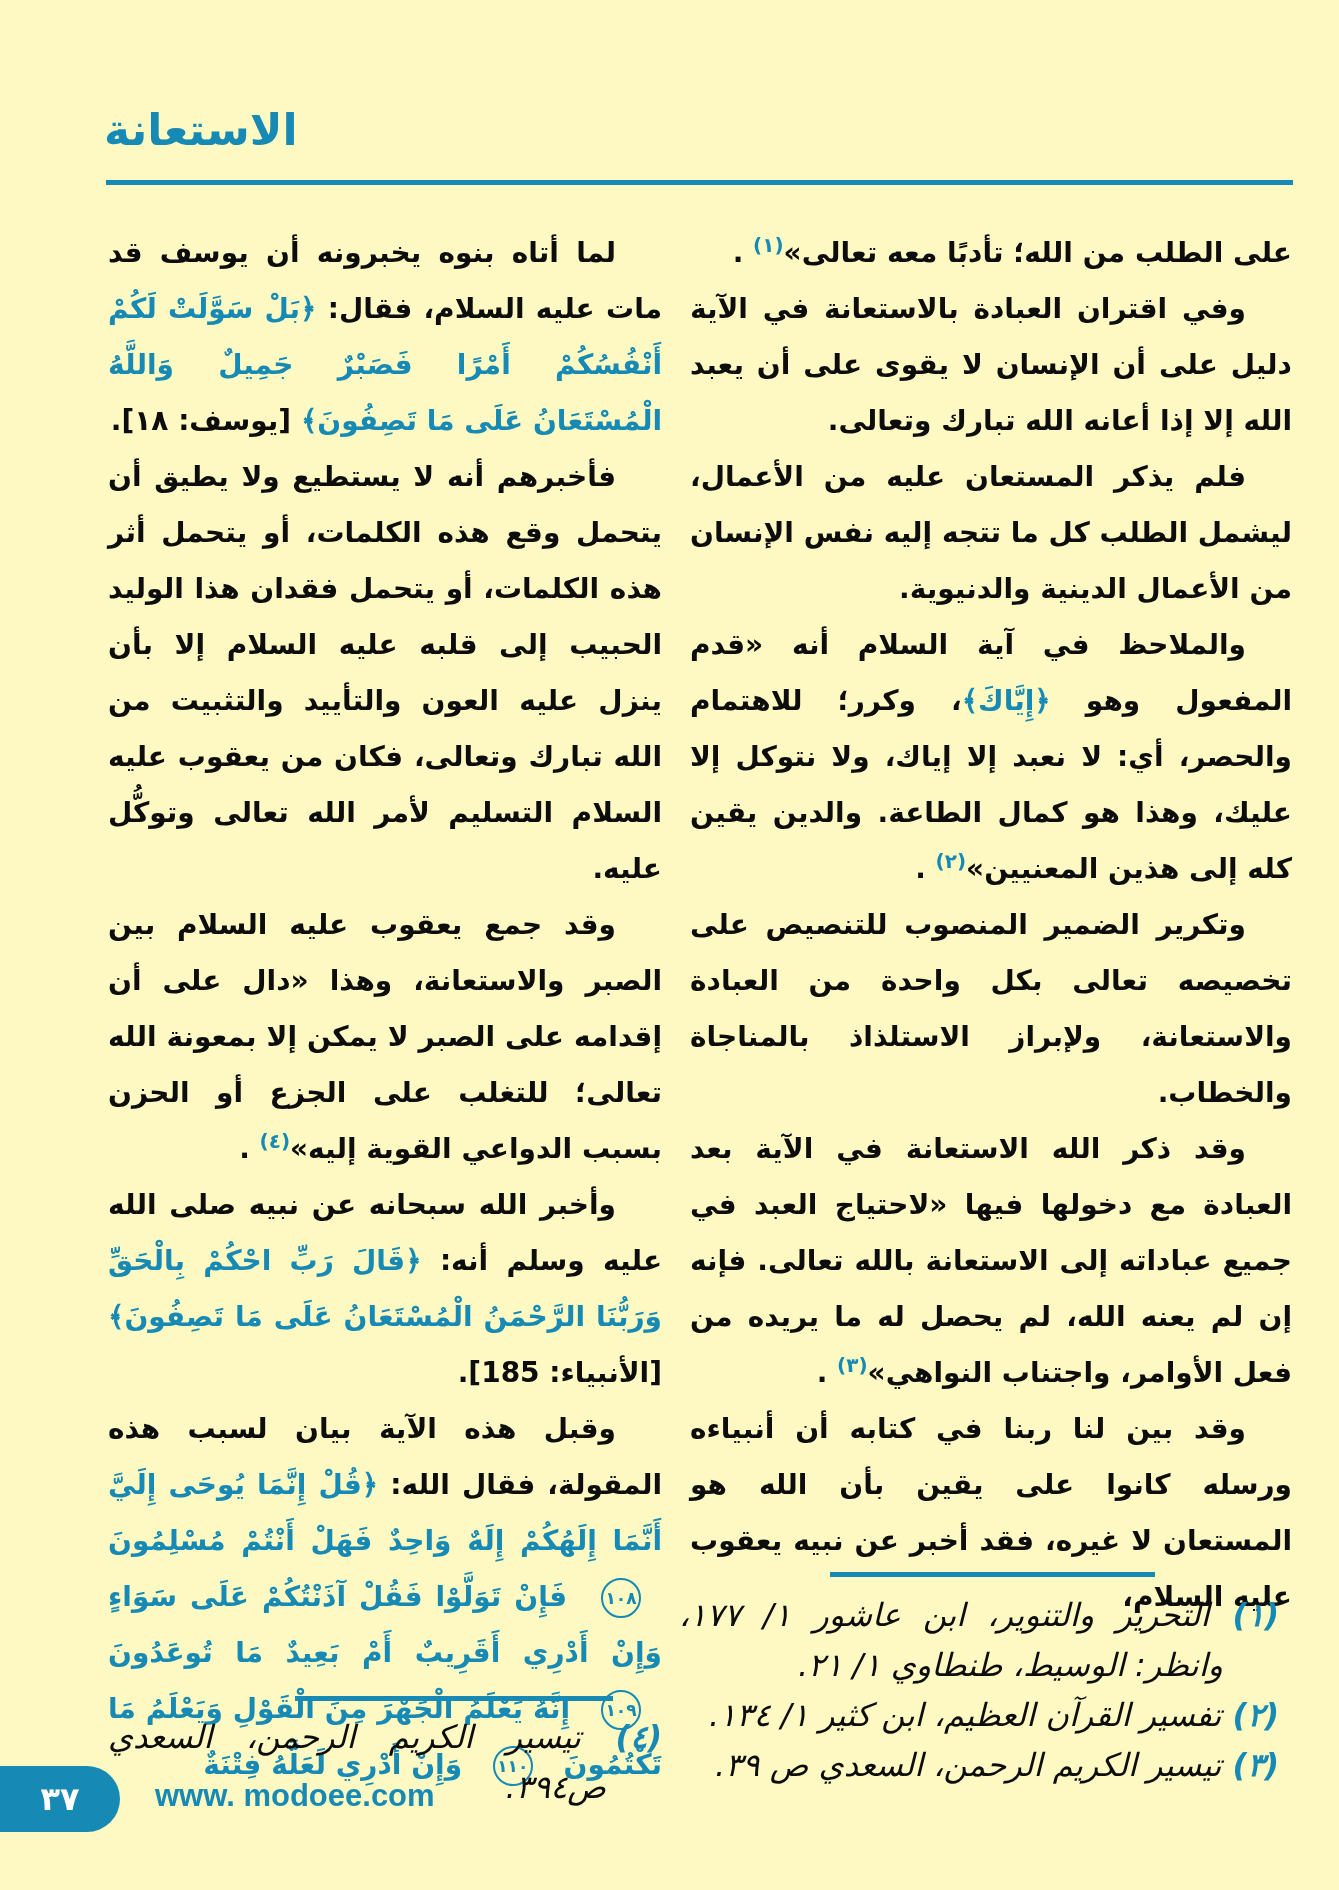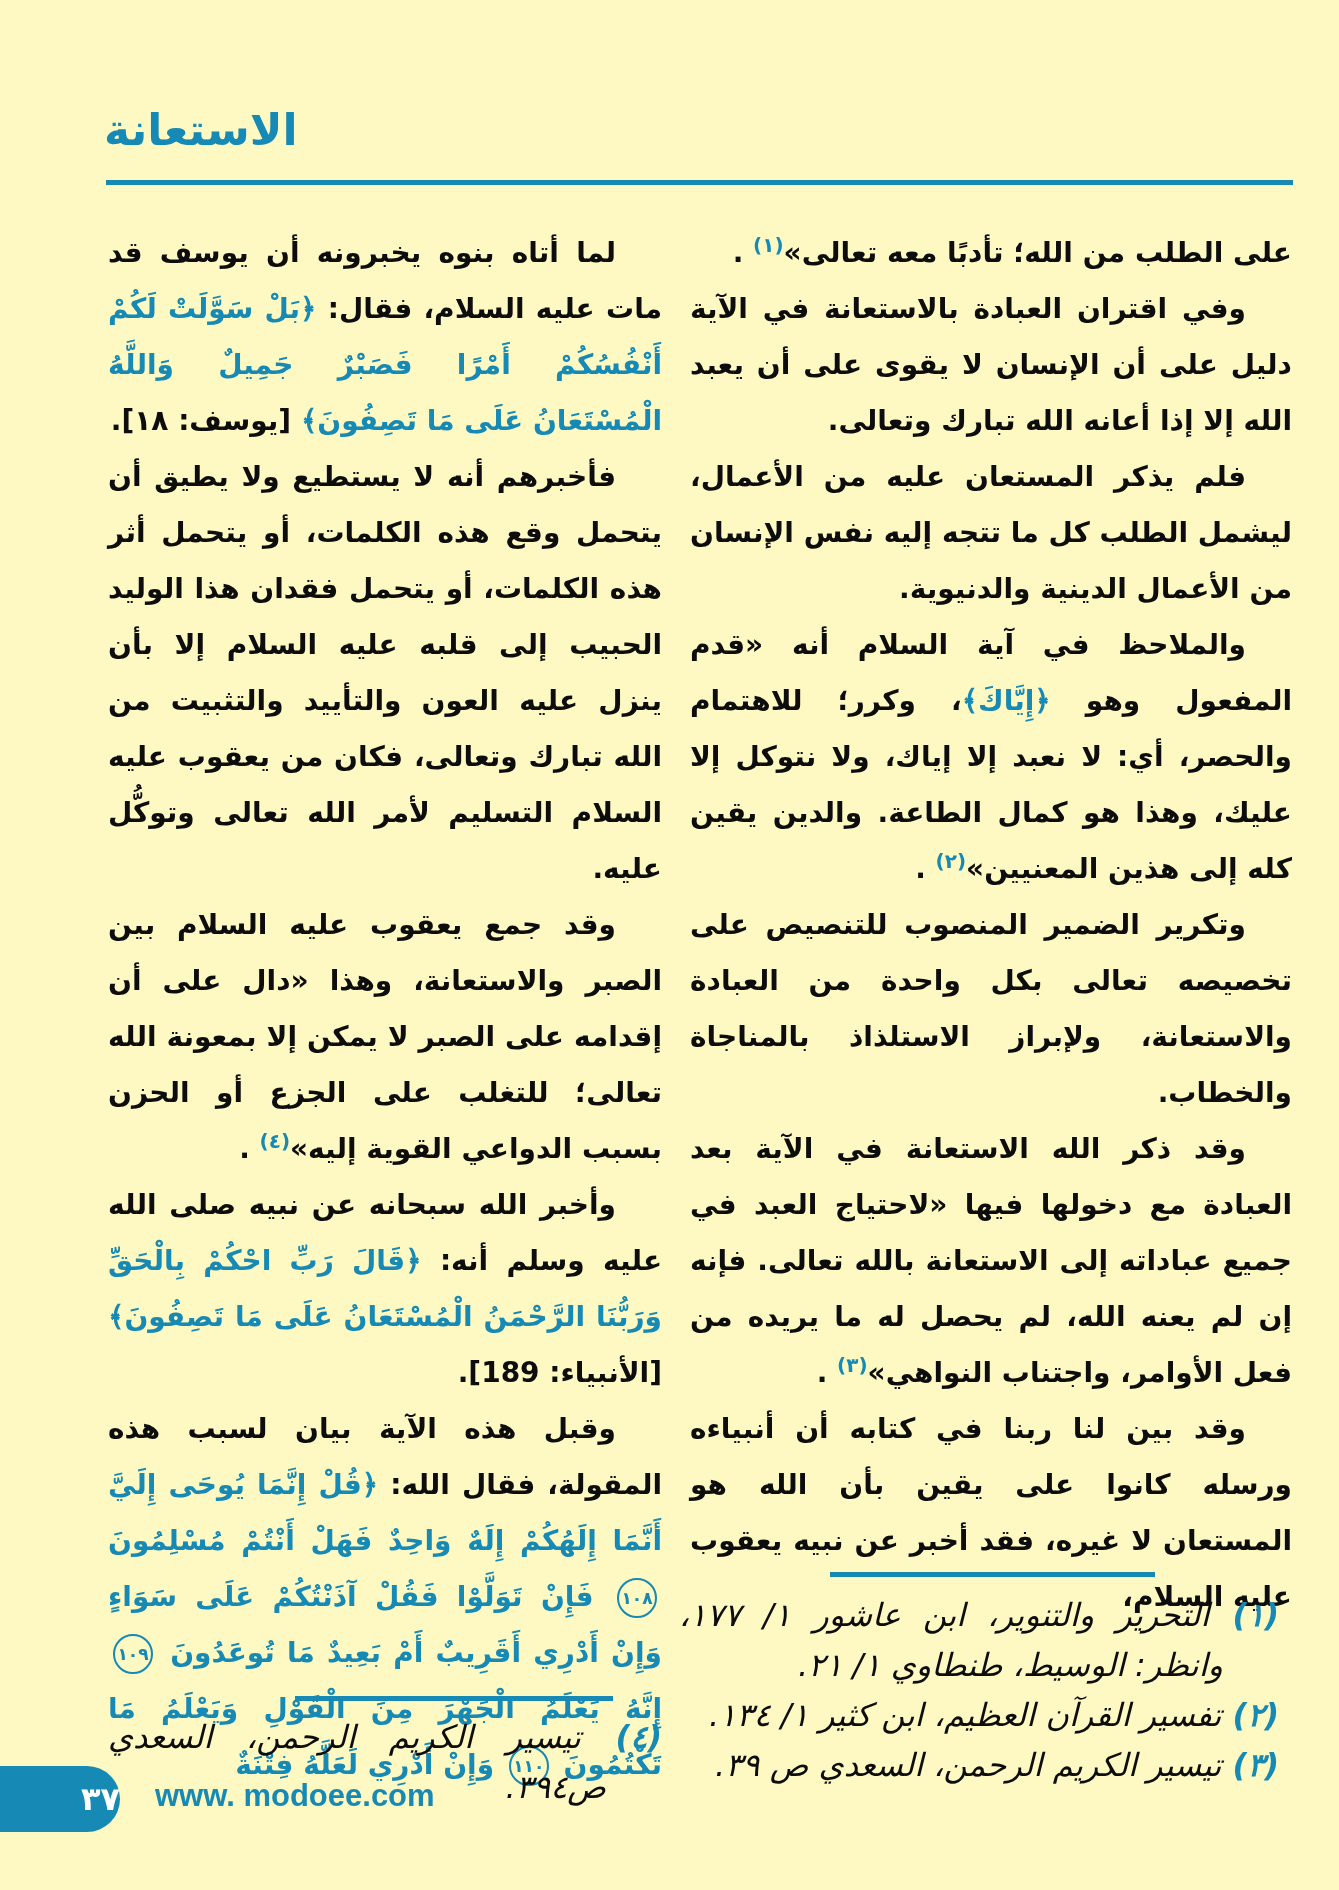--- a/index.html
+++ b/index.html
@@ -32,21 +32,21 @@
   .para{margin:0;text-indent:46px;}
   .para.no-indent{text-indent:0;}
   .seg-t{color:#0d0d0d;}
   .seg-q{color:var(--accent,#1689b4);}
   .seg-r{
     color:var(--accent,#1689b4);
     font-size:20px;vertical-align:super;line-height:0;font-weight:bold;
   }
   .seg-n{
     display:inline-flex;align-items:center;justify-content:center;
-    width:36px;height:36px;margin:0 5px;vertical-align:middle;
+    width:36px;height:36px;margin:0 21px;vertical-align:middle;
     border:2px solid var(--accent,#1689b4);border-radius:50%;
     color:var(--accent,#1689b4);font-size:17px;line-height:1;
     text-indent:0;
   }
   
   .fn-rule{
     position:absolute;height:5px;background:var(--accent,#1689b4);
   }
   .fn-rule-right{left:830px;width:325px;top:1572px;}
   .fn-rule-left{left:295px;width:318px;top:1696px;}
@@ -59,21 +59,21 @@
   .fn-right{right:60px;width:600px;top:1590px;}
   .fn-left{left:108px;width:554px;top:1712px;}
   .footnote{margin:0;padding-right:56px;text-indent:-56px;}
   .fn-marker{color:var(--accent,#1689b4);font-weight:bold;}
   .fn-text{color:#0d0d0d;}
   
   .page-pill{
     position:absolute;left:0;top:1766px;width:120px;height:66px;
     background:var(--accent,#1689b4);
     border-radius:0 33px 33px 0;
-    display:flex;align-items:center;justify-content:flex-start;
+    display:flex;align-items:center;justify-content:center;
     color:#ffffff;font-size:32px;font-weight:bold;
   }
   .website{
     position:absolute;left:155px;top:1778px;
     color:var(--accent,#1689b4);
     font-size:31px;font-weight:bold;
     direction:ltr;
     font-family:"Liberation Sans",sans-serif;
   }
 </style>
@@ -91,21 +91,21 @@
       <p class="para"><span class="seg-t">فلم يذكر المستعان عليه من الأعمال، ليشمل الطلب كل ما تتجه إليه نفس الإنسان من الأعمال الدينية والدنيوية.</span></p>
       <p class="para"><span class="seg-t">والملاحظ في آية السلام أنه «قدم المفعول وهو </span><span class="seg-q">﴿إِيَّاكَ﴾</span><span class="seg-t">، وكرر؛ للاهتمام والحصر، أي: لا نعبد إلا إياك، ولا نتوكل إلا عليك، وهذا هو كمال الطاعة. والدين يقين كله إلى هذين المعنيين»</span><span class="seg-r">(٢)</span><span class="seg-t"> .</span></p>
       <p class="para"><span class="seg-t">وتكرير الضمير المنصوب للتنصيص على تخصيصه تعالى بكل واحدة من العبادة والاستعانة، ولإبراز الاستلذاذ بالمناجاة والخطاب.</span></p>
       <p class="para"><span class="seg-t">وقد ذكر الله الاستعانة في الآية بعد العبادة مع دخولها فيها «لاحتياج العبد في جميع عباداته إلى الاستعانة بالله تعالى. فإنه إن لم يعنه الله، لم يحصل له ما يريده من فعل الأوامر، واجتناب النواهي»</span><span class="seg-r">(٣)</span><span class="seg-t"> .</span></p>
       <p class="para"><span class="seg-t">وقد بين لنا ربنا في كتابه أن أنبياءه ورسله كانوا على يقين بأن الله هو المستعان لا غيره، فقد أخبر عن نبيه يعقوب عليه السلام،</span></p>
     </div>
   <div class="col col-left" id="col-left">
       <p class="para"><span class="seg-t">لما أتاه بنوه يخبرونه أن يوسف قد مات عليه السلام، فقال: </span><span class="seg-q">﴿بَلْ سَوَّلَتْ لَكُمْ أَنْفُسُكُمْ أَمْرًا فَصَبْرٌ جَمِيلٌ وَاللَّهُ الْمُسْتَعَانُ عَلَى مَا تَصِفُونَ﴾</span><span class="seg-t"> [يوسف: ١٨].</span></p>
       <p class="para"><span class="seg-t">فأخبرهم أنه لا يستطيع ولا يطيق أن يتحمل وقع هذه الكلمات، أو يتحمل أثر هذه الكلمات، أو يتحمل فقدان هذا الوليد الحبيب إلى قلبه عليه السلام إلا بأن ينزل عليه العون والتأييد والتثبيت من الله تبارك وتعالى، فكان من يعقوب عليه السلام التسليم لأمر الله تعالى وتوكُّل عليه.</span></p>
       <p class="para"><span class="seg-t">وقد جمع يعقوب عليه السلام بين الصبر والاستعانة، وهذا «دال على أن إقدامه على الصبر لا يمكن إلا بمعونة الله تعالى؛ للتغلب على الجزع أو الحزن بسبب الدواعي القوية إليه»</span><span class="seg-r">(٤)</span><span class="seg-t"> .</span></p>
-      <p class="para"><span class="seg-t">وأخبر الله سبحانه عن نبيه صلى الله عليه وسلم أنه: </span><span class="seg-q">﴿قَالَ رَبِّ احْكُمْ بِالْحَقِّ وَرَبُّنَا الرَّحْمَنُ الْمُسْتَعَانُ عَلَى مَا تَصِفُونَ﴾</span><span class="seg-t"> [الأنبياء: 189].</span></p>
+      <p class="para"><span class="seg-t">وأخبر الله سبحانه عن نبيه صلى الله عليه وسلم أنه: </span><span class="seg-q">﴿قَالَ رَبِّ احْكُمْ بِالْحَقِّ وَرَبُّنَا الرَّحْمَنُ الْمُسْتَعَانُ عَلَى مَا تَصِفُونَ﴾</span><span class="seg-t"> [الأنبياء: 185].</span></p>
       <p class="para"><span class="seg-t">وقبل هذه الآية بيان لسبب هذه المقولة، فقال الله: </span><span class="seg-q">﴿قُلْ إِنَّمَا يُوحَى إِلَيَّ أَنَّمَا إِلَهُكُمْ إِلَهٌ وَاحِدٌ فَهَلْ أَنْتُمْ مُسْلِمُونَ </span><span class="seg-n">١٠٨</span><span class="seg-q"> فَإِنْ تَوَلَّوْا فَقُلْ آذَنْتُكُمْ عَلَى سَوَاءٍ وَإِنْ أَدْرِي أَقَرِيبٌ أَمْ بَعِيدٌ مَا تُوعَدُونَ </span><span class="seg-n">١٠٩</span><span class="seg-q"> إِنَّهُ يَعْلَمُ الْجَهْرَ مِنَ الْقَوْلِ وَيَعْلَمُ مَا تَكْتُمُونَ </span><span class="seg-n">١١٠</span><span class="seg-q"> وَإِنْ أَدْرِي لَعَلَّهُ فِتْنَةٌ</span></p>
     </div>
 
   <div class="fn-rule fn-rule-right"></div>
   <div class="fn fn-right" id="fn-right">
       <p class="footnote"><span class="fn-marker">(١) </span><span class="fn-text">التحرير والتنوير، ابن عاشور ١/ ١٧٧، وانظر: الوسيط، طنطاوي ١/ ٢١.</span></p>
       <p class="footnote"><span class="fn-marker">(٢) </span><span class="fn-text">تفسير القرآن العظيم، ابن كثير ١/ ١٣٤.</span></p>
       <p class="footnote"><span class="fn-marker">(٣) </span><span class="fn-text">تيسير الكريم الرحمن، السعدي ص ٣٩.</span></p>
     </div>
 

